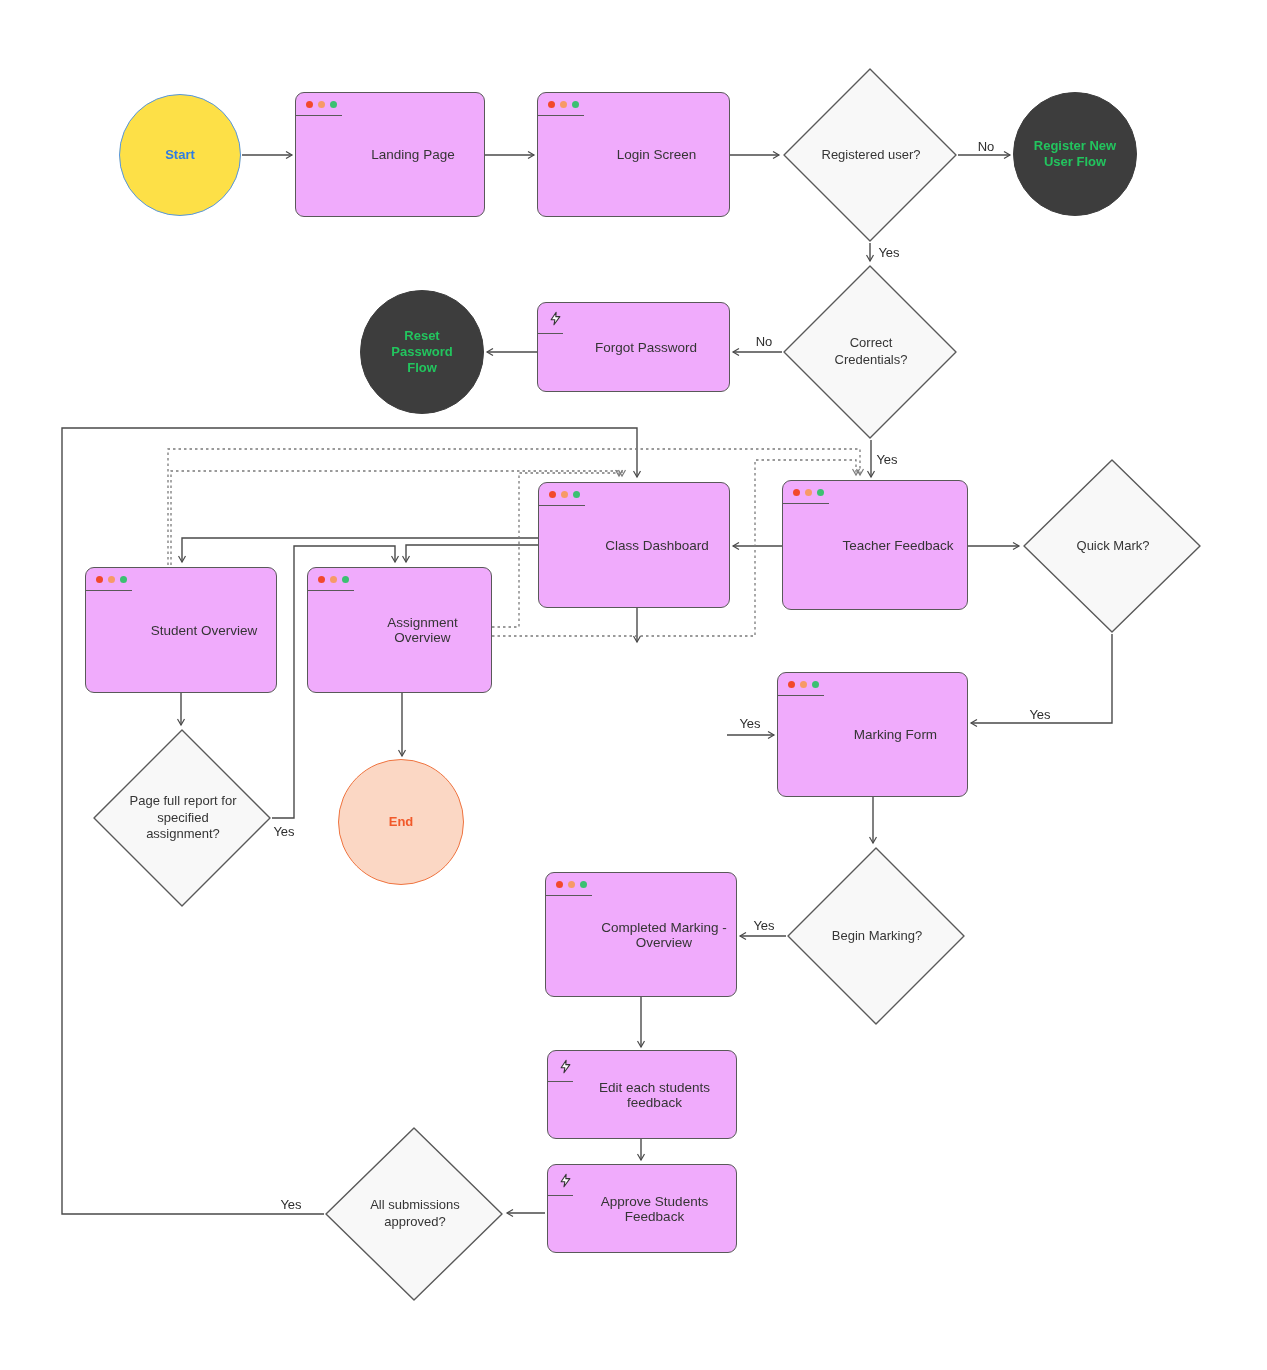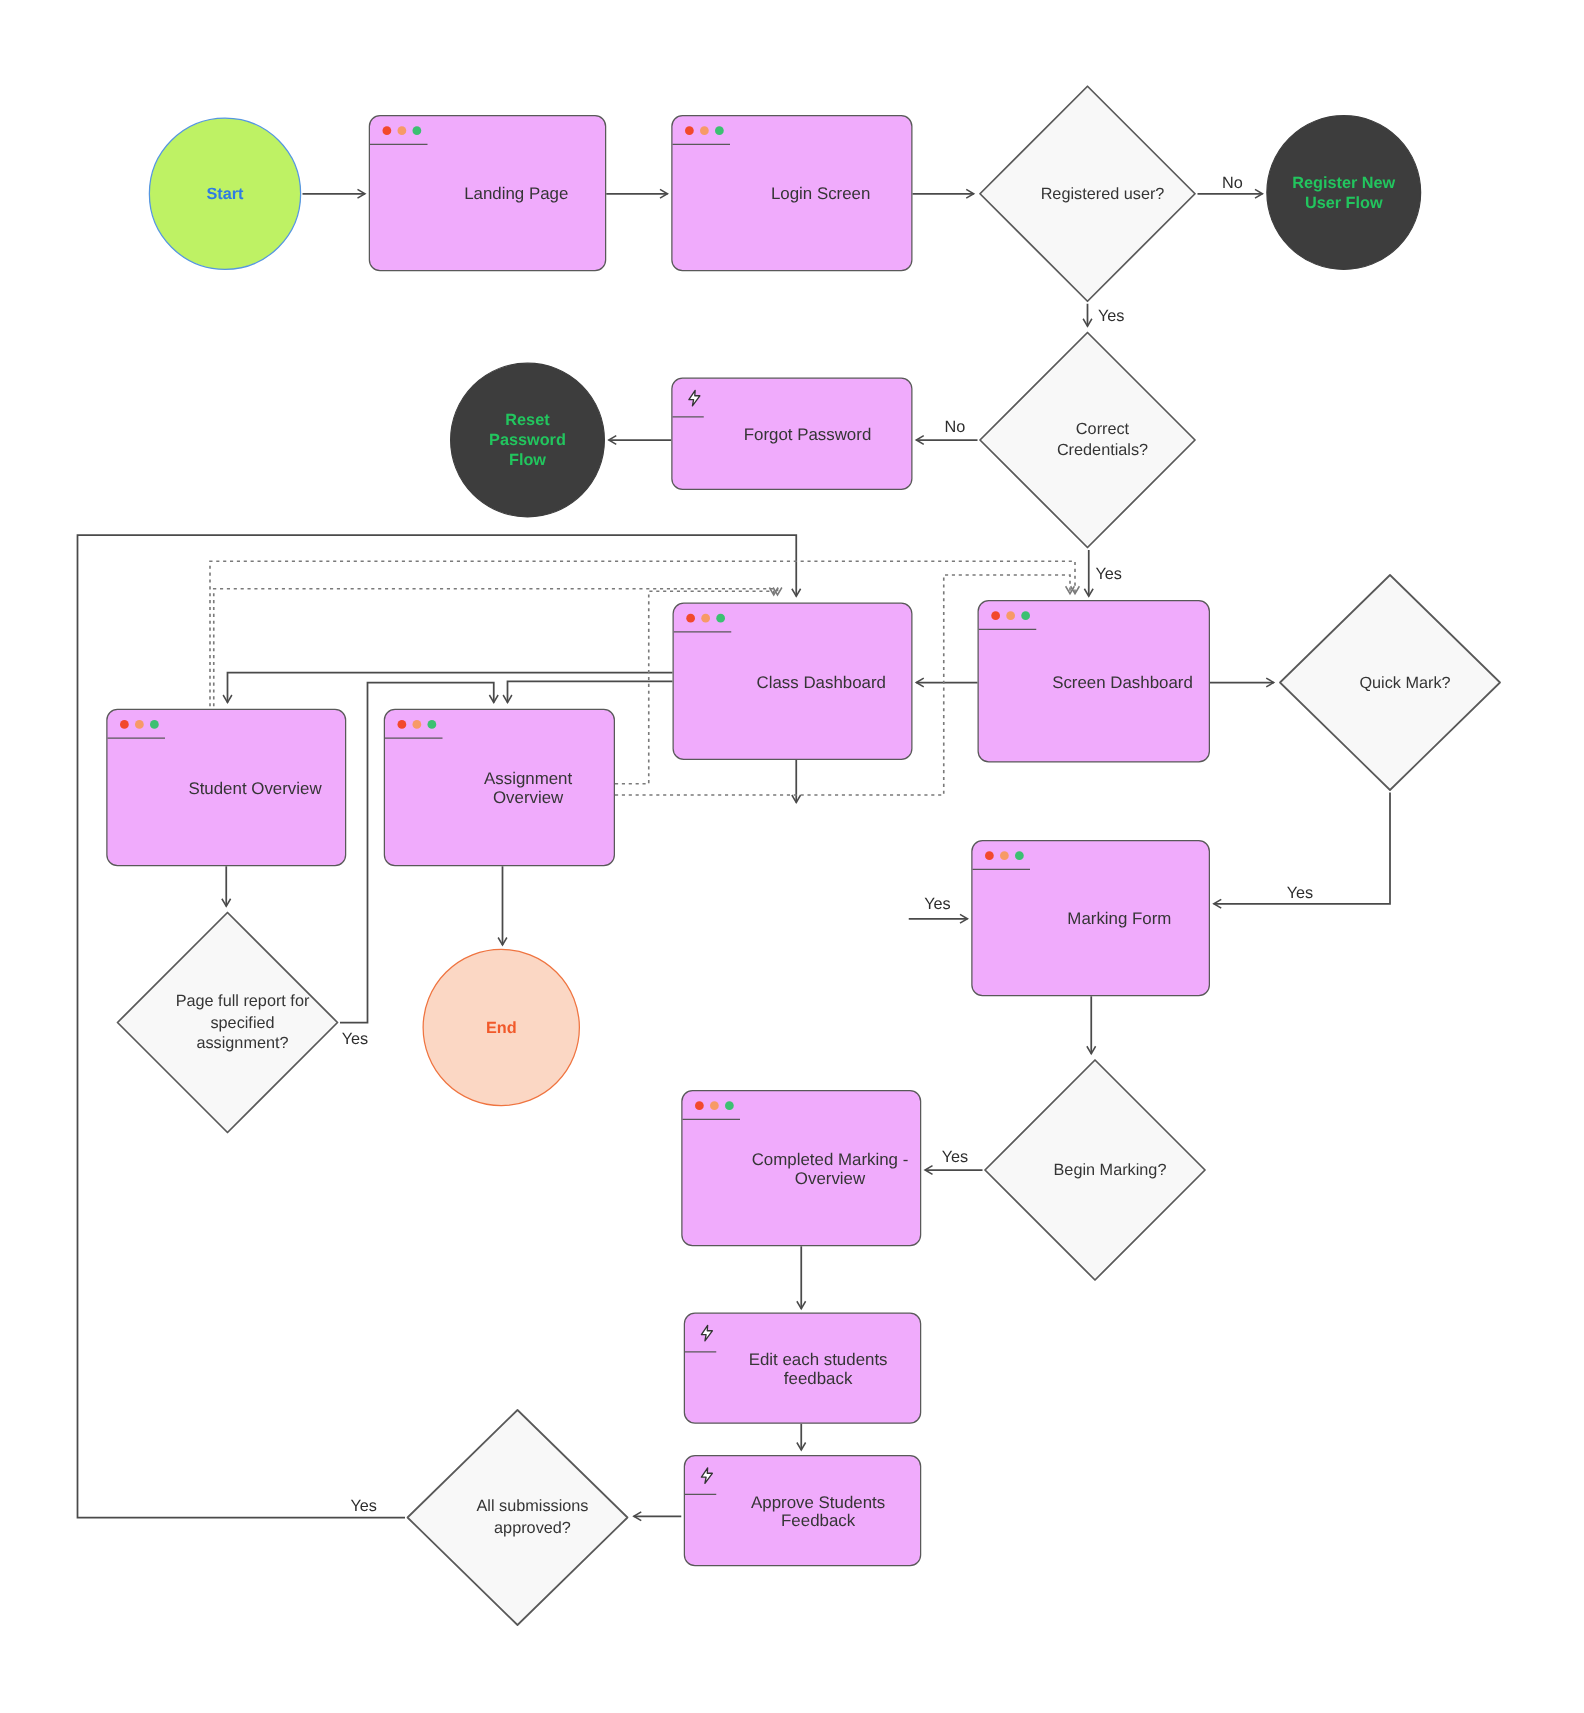--- a/index.html
+++ b/index.html
@@ -16,28 +16,28 @@
   .dot{width:7px;height:7px;border-radius:50%;margin-right:5px;flex:none;}
   .dot.red{background:#f2492c;}
   .dot.orange{background:#f79a67;}
   .dot.green{background:#3cc072;}
   .win-body{flex:1;display:flex;align-items:center;justify-content:center;
             font-size:13.5px;color:#353535;text-align:center;padding:0 8px;}
 
   
   .circle{position:absolute;border-radius:50%;display:flex;align-items:center;justify-content:center;
           text-align:center;font-weight:bold;font-size:13px;box-sizing:border-box;line-height:1.25;}
-  .circle.start{background:#bef264;border:1.5px solid #5596e0;color:#2e7ce4;}
+  .circle.start{background:#fde047;border:1.5px solid #5596e0;color:#2e7ce4;}
   .circle.dark{background:#3d3d3d;border:1.5px solid #3d3d3d;color:#22c55e;padding:0 14px;}
   .circle.end{background:#fbd7c4;border:1.5px solid #ef7440;color:#f1592a;}
 
   
   .diamond{position:absolute;}
   .diamond svg{position:absolute;left:0;top:0;}
-  .diamond .dlabel{position:absolute;left:12px;top:0;width:100%;height:100%;display:flex;
+  .diamond .dlabel{position:absolute;left:1px;top:0;width:100%;height:100%;display:flex;
        align-items:center;justify-content:center;text-align:center;font-size:13px;
        color:#353535;line-height:1.3;}
   .diamond .dlabel span{display:block;max-width:120px;}
 
   
   .elabel{position:absolute;transform:translate(-50%,-50%);font-size:13px;color:#2e2e2e;
           white-space:nowrap;}
   .bolt{margin-top:1px;}
 </style>
 </head>
@@ -149,21 +149,21 @@
       </div>
   </div>
 
   <div class="win" style="left:782px;top:480px;width:186px;height:130px">
     <div class="win-head">
       <span class="dot red"></span>
       <span class="dot orange"></span>
       <span class="dot green"></span>
     </div>
     <div class="win-body">
-        <span>Screen Dashboard</span>
+        <span>Teacher Feedback</span>
       </div>
   </div>
 
   <div class="win" style="left:85px;top:567px;width:192px;height:126px">
     <div class="win-head">
       <span class="dot red"></span>
       <span class="dot orange"></span>
       <span class="dot green"></span>
     </div>
     <div class="win-body">

